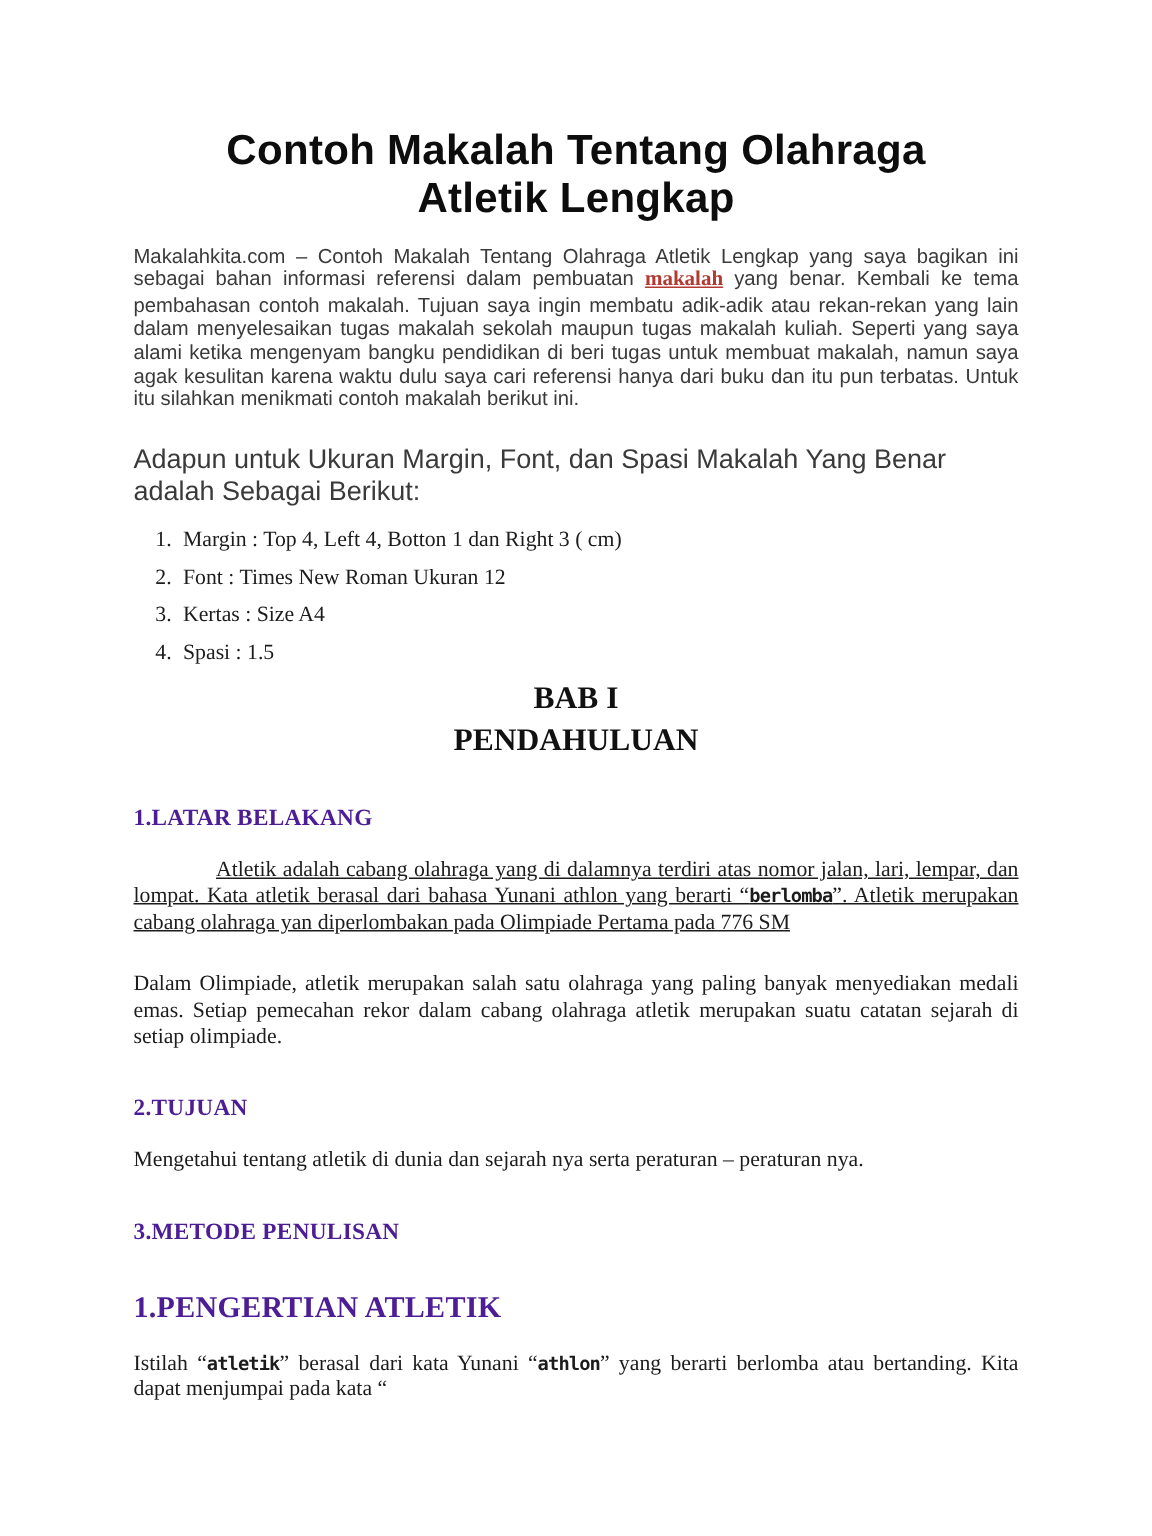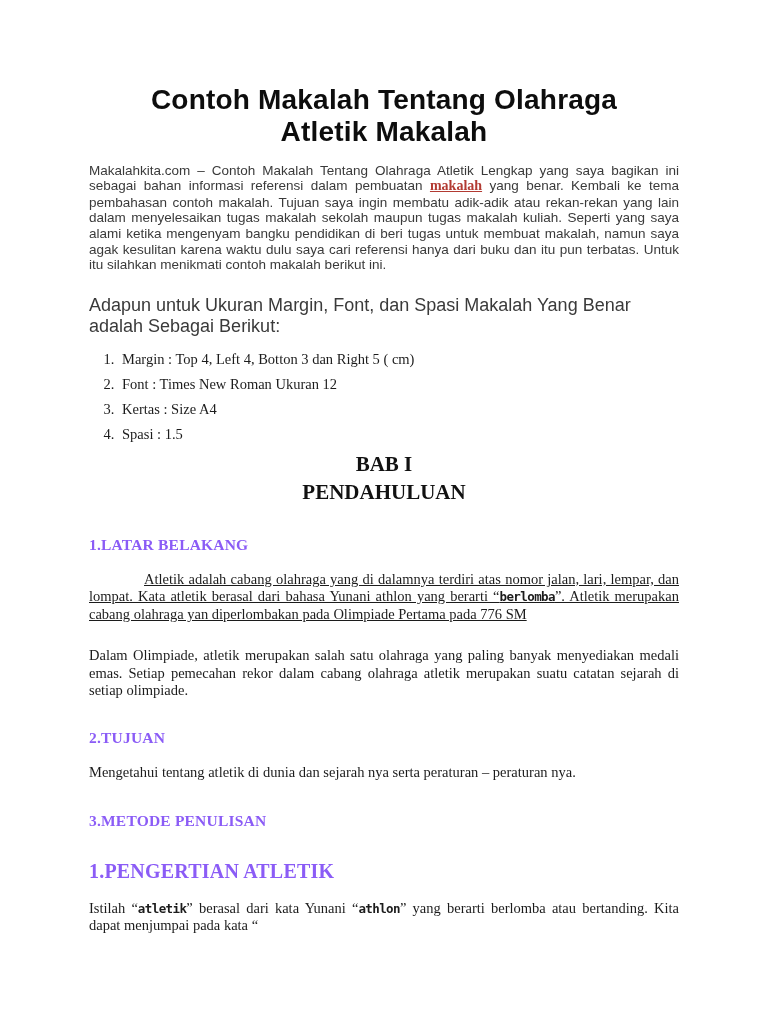--- a/index.html
+++ b/index.html
@@ -66,21 +66,21 @@
     font-size: 21px;
     line-height: 1.3;
     text-align: center;
     color: #111111;
   }
   .section-heading {
     margin-top: 30px;
     font-family: "Liberation Serif", serif;
     font-weight: bold;
     font-size: 15.5px;
-    color: #8b5cf6;
+    color: #4c1d95;
     letter-spacing: 0.2px;
   }
   .p-serif {
     margin-top: 17px;
     font-family: "Liberation Serif", serif;
     font-size: 14.5px;
     line-height: 1.2;
     text-align: justify;
     color: #1c1c1c;
   }
@@ -92,29 +92,29 @@
     letter-spacing: -0.6px;
   }
 </style>
 </head>
 <body>
 
 <div class="page">
 
   <h1 class="doc-title">
     <span>Contoh Makalah Tentang Olahraga</span><br>
-    <span>Atletik Makalah</span>
+    <span>Atletik Lengkap</span>
   </h1>
 
   <p class="p-sans"><span>Makalahkita.com – Contoh Makalah Tentang Olahraga Atletik Lengkap yang saya bagikan ini sebagai bahan informasi referensi dalam pembuatan </span><a class="inline-link">makalah</a><span> yang benar. Kembali ke tema pembahasan contoh makalah. Tujuan saya ingin membatu adik-adik atau rekan-rekan yang lain dalam menyelesaikan tugas makalah sekolah maupun tugas makalah kuliah. Seperti yang saya alami ketika mengenyam bangku pendidikan di beri tugas untuk membuat makalah, namun saya agak kesulitan karena waktu dulu saya cari referensi hanya dari buku dan itu pun terbatas. Untuk itu silahkan menikmati contoh makalah berikut ini.</span></p>
 
   <p class="format-intro">Adapun untuk Ukuran Margin, Font, dan Spasi Makalah Yang Benar adalah Sebagai Berikut:</p>
 
   <ol class="format-list">
-    <li>Margin : Top 4, Left 4, Botton 3 dan Right 5 ( cm)</li>
+    <li>Margin : Top 4, Left 4, Botton 1 dan Right 3 ( cm)</li>
     <li>Font : Times New Roman Ukuran 12</li>
     <li>Kertas : Size A4</li>
     <li>Spasi : 1.5</li>
   </ol>
 
   <h2 class="bab-heading">
     <span>BAB I</span><br>
     <span>PENDAHULUAN</span>
   </h2>
 

